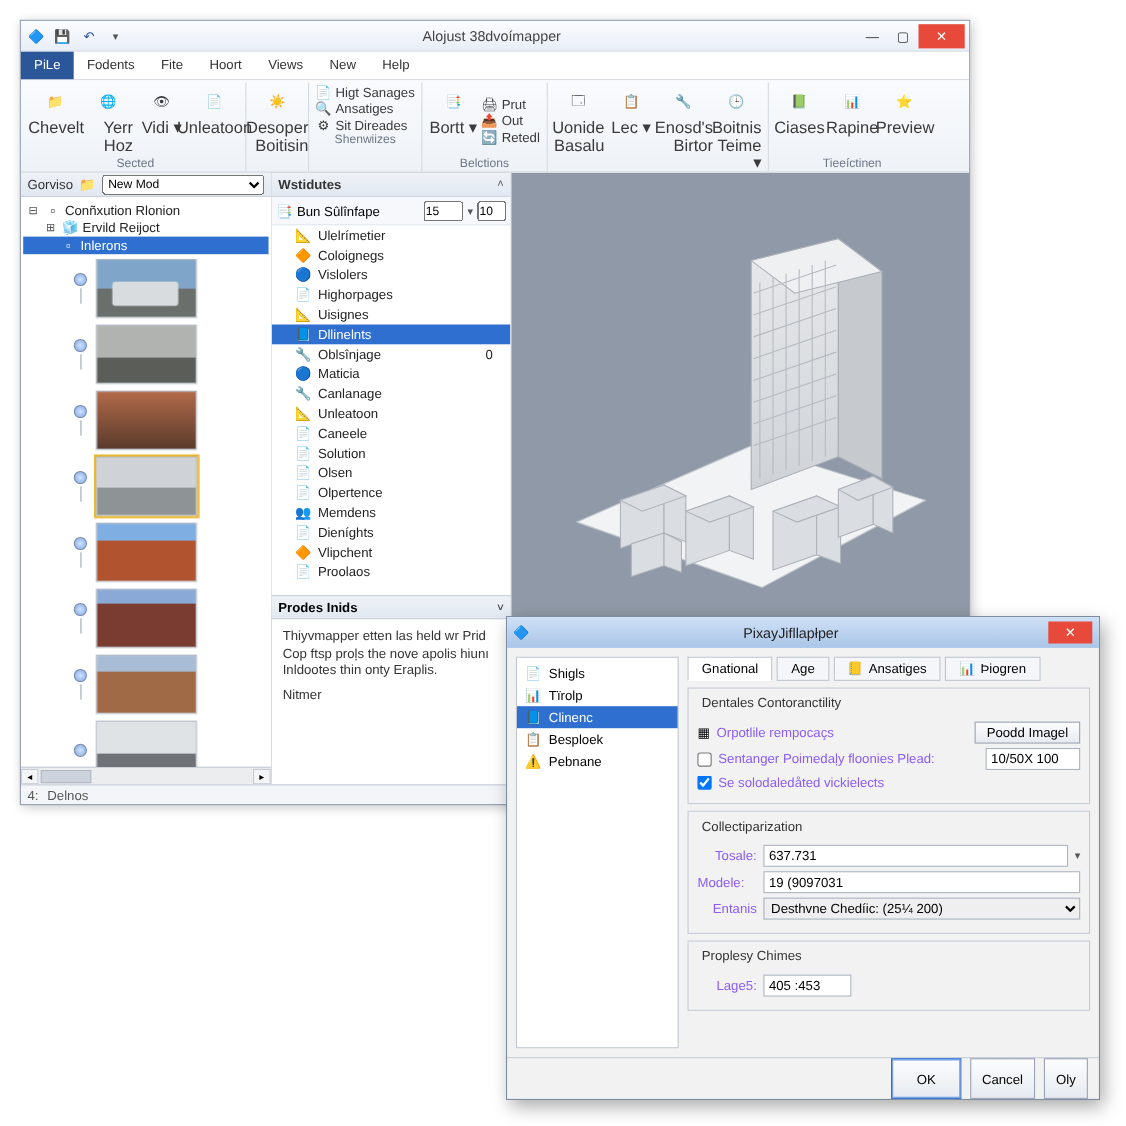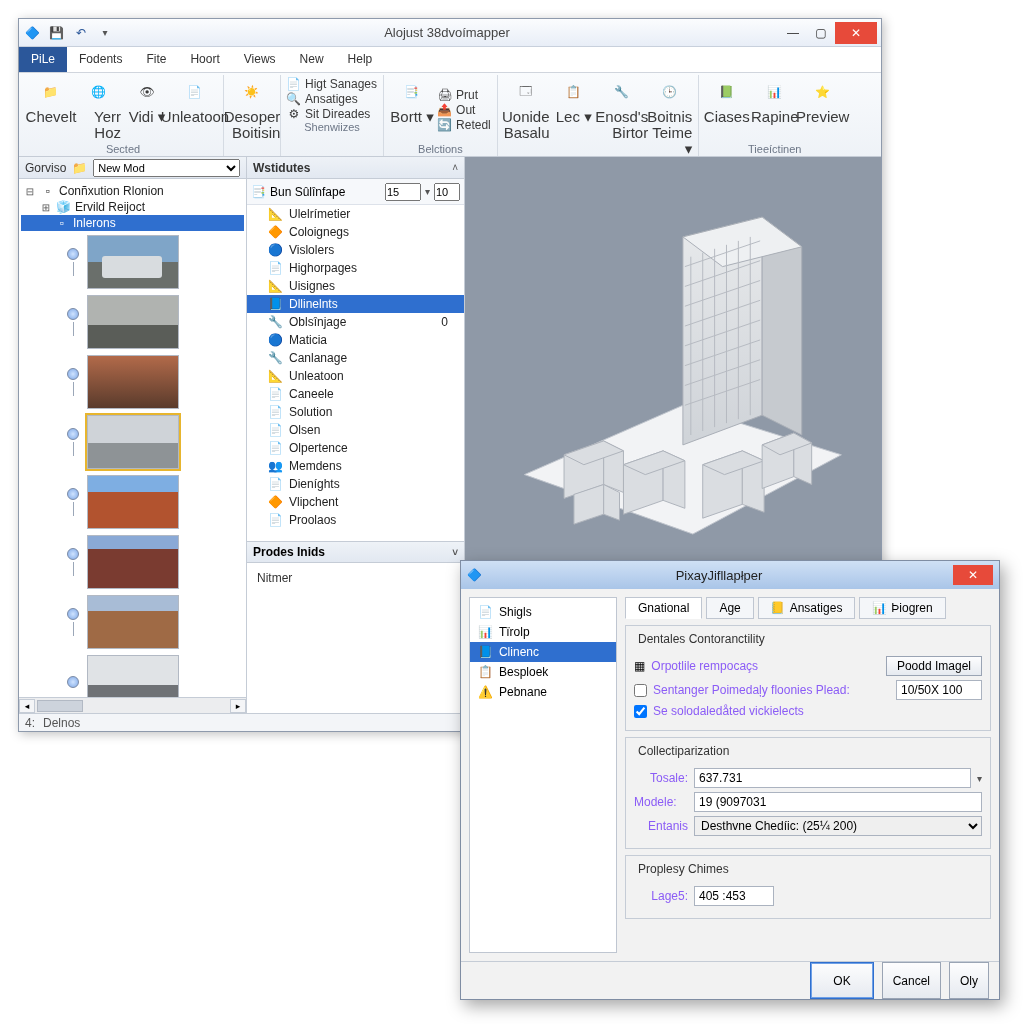--- a/index.html
+++ b/index.html
@@ -420,20 +420,21 @@
           <div class="li">
             <span class="licon">📄</span>
             <span>Proolaos</span>
           </div>
         </div>
       <div class="prodes-hdr">
           <span>Prodes Inids</span>
           <span class="chev">˅</span>
         </div>
       <div class="prodes-body">
+        <p>Thiyvmapper etten las held wr Prid Cop ftsp proļs the nove apolis hiunı Inldootes thin onty Eraplis.</p>
         <p>Nitmer</p>
       </div>
     </div>
 
     <div class="viewport">
       <svg viewBox="0 0 420 560">
         <defs>
           <linearGradient id="g1" x1="0" y1="0" x2="0" y2="1">
               <stop offset="0" stop-color="#e8eaec"></stop>
               <stop offset="1" stop-color="#cfd3d8"></stop>

